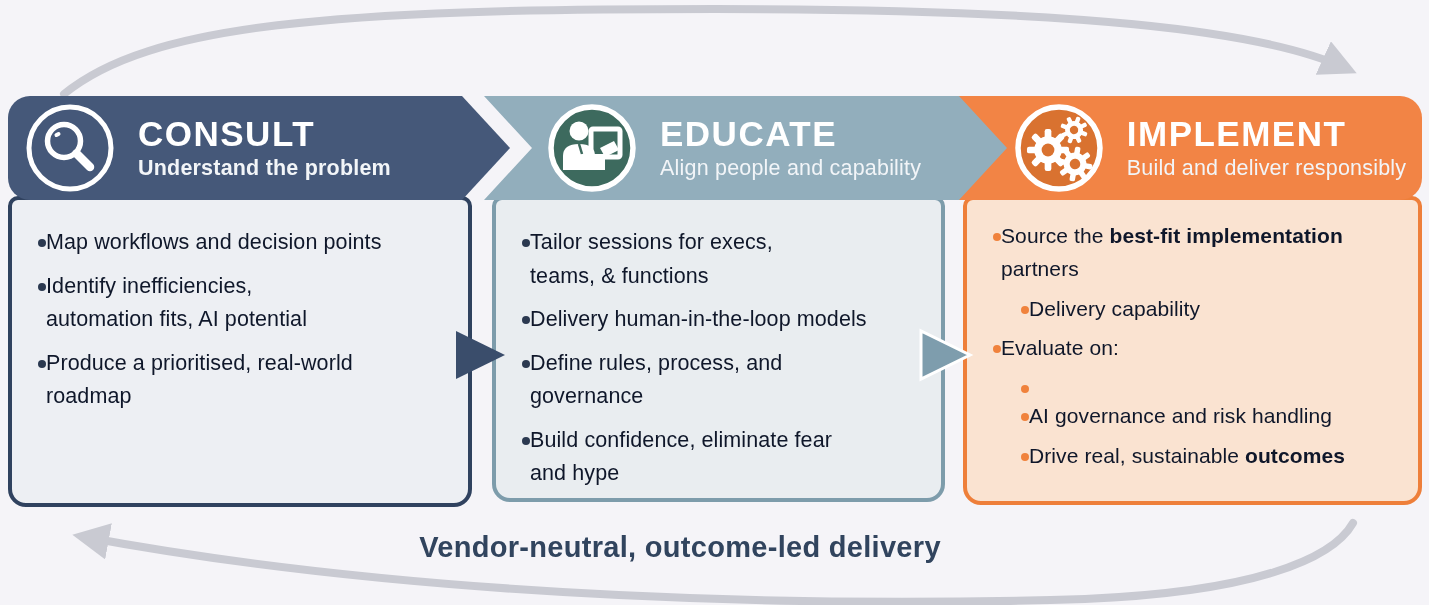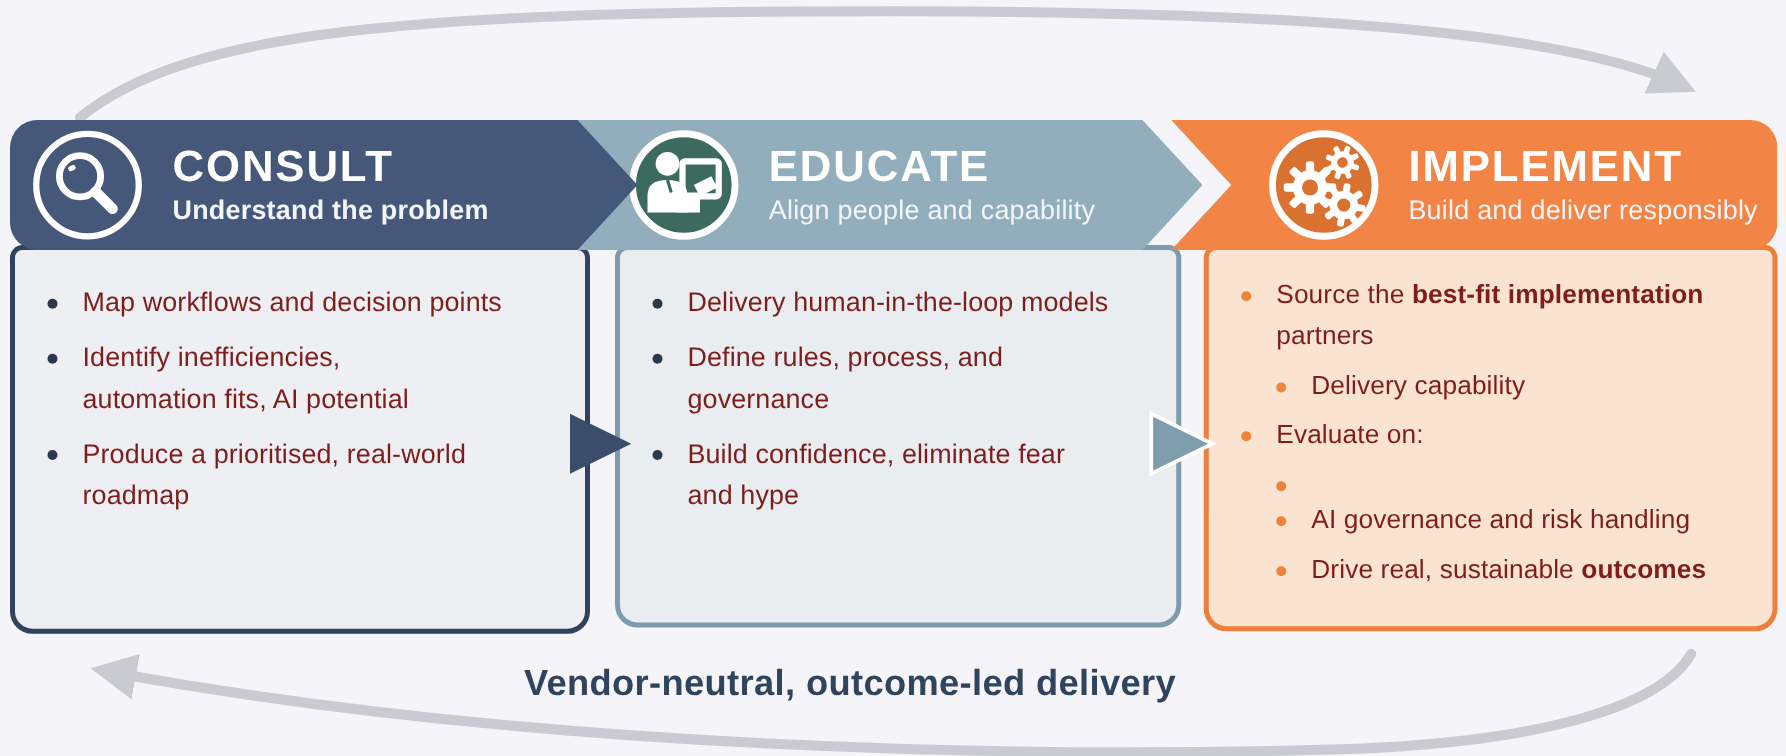--- a/index.html
+++ b/index.html
@@ -18,21 +18,21 @@
   .hd{
     position:absolute;top:96px;height:104px;display:flex;align-items:center;
     background:var(--header,#888);box-sizing:border-box;
   }
   .hd-0{
     left:8px;width:502px;z-index:5;padding-left:16px;
     border-radius:22px 0 0 22px;
     clip-path:polygon(0 0,calc(100% - 48px) 0,100% 50%,calc(100% - 48px) 100%,0 100%);
   }
   .hd-1{
-    left:439px;width:523px;z-index:4;padding-left:62px;
+    left:484px;width:523px;z-index:4;padding-left:62px;
     clip-path:polygon(0 0,calc(100% - 48px) 0,100% 50%,calc(100% - 48px) 100%,0 100%,48px 50%);
   }
   .hd-2{
     left:937px;width:485px;z-index:3;padding-left:60px;
     border-radius:0 22px 22px 0;
     clip-path:polygon(0 0,100% 0,100% 100%,0 100%,48px 50%);
     justify-content:center;
   }
   .icon-wrap{width:92px;height:92px;flex:0 0 auto;margin-right:22px}
   .hd-text{display:flex;flex-direction:column}
@@ -45,21 +45,21 @@
     position:absolute;top:196px;z-index:2;box-sizing:border-box;
     background:var(--body,#eee);border:4px solid var(--border,#555);
     border-radius:10px 10px 18px 18px;
   }
   .bd-0{left:8px;width:464px;height:311px}
   .bd-1{left:492px;width:453px;height:306px}
   .bd-2{left:963px;width:459px;height:309px}
 
   ul.blist{list-style:none;margin:0;padding:26px 12px 0 26px}
   .bd-2 ul.blist{padding-top:20px}
-  .bullet{display:flex;gap:20px;font-size:21.5px;line-height:1.56;color:#7f1d1d;margin-bottom:10px;letter-spacing:.1px}
+  .bullet{display:flex;gap:0;font-size:21.5px;line-height:1.56;color:#0f172a;margin-bottom:10px;letter-spacing:.1px}
   .bd-2 .bullet{margin-bottom:7px;font-size:21px}
   .bullet.indent{margin-left:28px}
   .bullet b{font-weight:700}
   .dot{flex:0 0 auto;width:8px;height:8px;border-radius:50%;background:var(--bullet,#2b3950);margin-top:13px}
 
   
   .tagline{
     position:absolute;top:531px;left:0;width:1360px;text-align:center;z-index:2;
     font-size:29px;font-weight:700;color:#31445e;letter-spacing:.3px;
   }
@@ -127,20 +127,24 @@
           <line x1="33" y1="42" x2="36" y2="52" stroke="var(--iconbg)" stroke-width="2.5"></line>
         </svg>
       </span>
       <div class="hd-text">
         <h2>EDUCATE</h2>
         <p>Align people and capability</p>
       </div>
     </header>
     <div class="bd bd-1">
       <ul class="blist">
+          <li class="bullet">
+            <span class="dot"></span>
+            <span class="bullet-text"><span>Tailor sessions for execs,</span><br><span>teams, &amp; functions</span></span>
+          </li>
           <li class="bullet">
             <span class="dot"></span>
             <span class="bullet-text"><span>Delivery human-in-the-loop models</span></span>
           </li>
           <li class="bullet">
             <span class="dot"></span>
             <span class="bullet-text"><span>Define rules, process, and</span><br><span>governance</span></span>
           </li>
           <li class="bullet">
             <span class="dot"></span>

